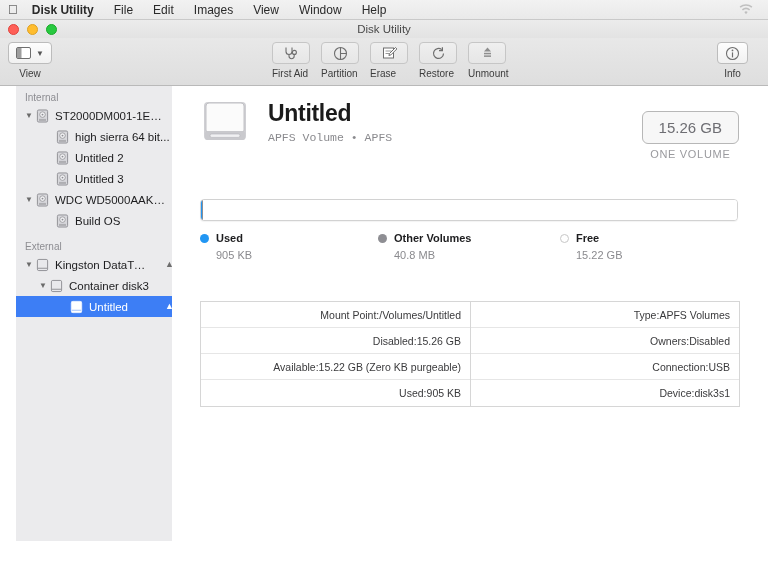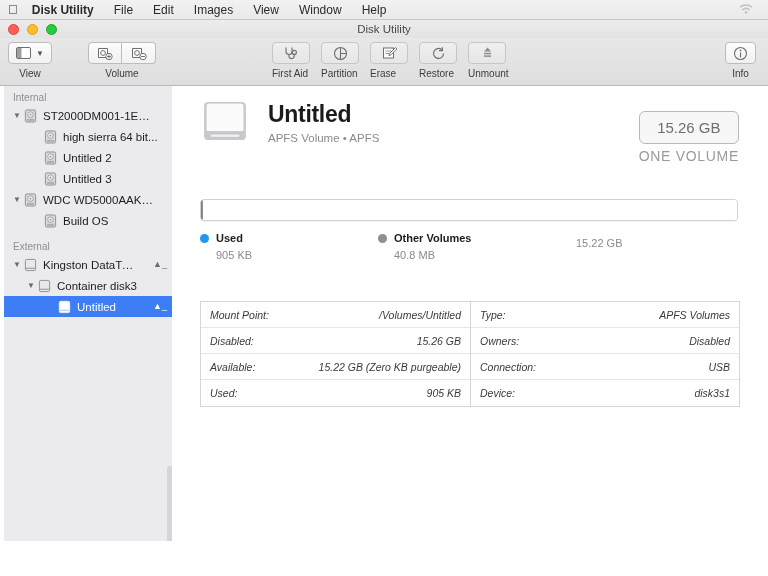--- a/index.html
+++ b/index.html
@@ -60,21 +60,21 @@
   .seg .tb-btn { border-radius: 0; border-left-width: 0; width: 34px; }
   .seg .tb-btn:first-child { border-radius: 4px 0 0 4px; border-left-width: 1px; }
   .seg .tb-btn:last-child { border-radius: 0 4px 4px 0; }
   .icons-row { display: flex; gap: 11px; }
   .icon-cell { display: flex; flex-direction: column; align-items: flex-start; }
   .icon-cell .tb-btn { width: 38px; }
   .chev { font-size: 8px; color: #555; margin-left: 5px; }
 
   
   .sidebar {
-    position: absolute; top: 86px; left: 4px; width: 171px; height: 455px;
+    position: absolute; top: 86px; left: 16px; width: 171px; height: 455px;
     background: #ebebed; border-right: 1px solid #cfcfcf;
     overflow: hidden;
   }
   .section-hdr {
     font-size: 10px; color: #8d8d92; padding: 6px 0 2px 9px; font-weight: normal;
   }
   .row {
     height: 21px; display: flex; align-items: center;
     font-size: 11.5px; color: #1d1d1f; position: relative;
   }
@@ -87,27 +87,27 @@
 
   
   .hdd { width: 13px; height: 14px; flex: none; margin-right: 6px; }
   .vol { width: 13px; height: 14px; flex: none; margin-right: 6px; }
 
   
   .main { position: absolute; top: 86px; left: 172px; width: 596px; height: 490px; background: #fff; }
   .hdr { position: absolute; top: 12px; left: 28px; display: flex; align-items: center; }
   .hdr-text { margin-left: 18px; }
   .vol-title { font-size: 23px; font-weight: bold; color: #1b1b1b; letter-spacing: -.3px; }
-  .vol-sub { font-size: 11.5px; color: #8a8a8e; margin-top: 4px; }
+  .vol-sub { font-size: 11.5px; color: #8a8a8e; margin-top: 4px; font-family: Liberation Mono, monospace; }
   .cap-box { position: absolute; top: 25px; right: 29px; text-align: center; }
   .cap-pill {
     border: 1px solid #b7b7b7; border-radius: 6px; padding: 7px 16px;
     font-size: 15px; color: #6e6e73; background: #f7f7f7;
   }
-  .cap-sub { font-size: 14px; color: #9a9a9e; letter-spacing: .7px; margin-top: 4px; }
+  .cap-sub { font-size: 11px; color: #9a9a9e; letter-spacing: .7px; margin-top: 4px; }
 
   .usagebar {
     position: absolute; top: 113px; left: 28px; width: 538px; height: 22px;
     background: #fff; border: 1px solid #d2d2d2; border-radius: 4px;
     box-shadow: 0 1px 1px rgba(0,0,0,.05); display: flex; overflow: hidden;
   }
   .seg-used { background: #2196f3; }
   .seg-other { background: #8e8e93; }
   .seg-free { background: #ffffff; flex: 1; }
 
@@ -120,22 +120,22 @@
   .dot.free { background: #ffffff; border: 1px solid #c7c7c7; }
   .leg-name { font-size: 11px; font-weight: bold; color: #1d1d1f; }
   .leg-val { font-size: 11px; color: #8a8a8e; margin-top: 5px; margin-left: 16px; }
 
   .infotables { position: absolute; top: 215px; left: 28px; width: 540px; display: flex; }
   .tbl {
     width: 270px; border: 1px solid #d6d6d6; background: #fff;
   }
   .tbl.left { border-right: none; }
   .trow {
-    height: 26px; display: flex; align-items: center; justify-content: space-between;
-    padding: 0 9px; font-size: 10.5px; border-bottom: 1px solid #e6e6e6; font-style: italic;
+    height: 26px; display: flex; align-items: center; justify-content: flex-end;
+    padding: 0 9px; font-size: 10.5px; border-bottom: 1px solid #e6e6e6;
   }
   .trow:last-child { border-bottom: none; }
   .tk { color: #3a3a3c; }
   .tv { color: #3a3a3c; }
 
   .sb-scroll {
     position: absolute; right: 1px; top: 380px; width: 6px; height: 90px;
     background: #c3c3c6; border-radius: 3px; opacity: .55;
   }
 </style>
@@ -177,41 +177,20 @@
       <div class="tb-btn">
         <svg width="15" height="12" viewBox="0 0 15 12">
           <rect x="0.5" y="0.5" width="14" height="11" rx="1.5" fill="#fff" stroke="#6e6e6e"></rect>
           <rect x="1" y="1" width="4.5" height="10" fill="#9e9e9e"></rect>
         </svg>
         <span class="chev">▼</span>
       </div>
       <span class="tb-label">View</span>
     </div>
 
-    <div class="tb-group" style="left:88px;">
-      <div class="seg">
-        <div class="tb-btn">
-          <svg width="16" height="14" viewBox="0 0 16 14">
-            <path d="M1.5 2.5h9v9h-9z" fill="#fff" stroke="#6e6e6e"></path>
-            <circle cx="6" cy="7" r="2.4" fill="none" stroke="#6e6e6e"></circle>
-            <circle cx="12" cy="10.5" r="3.2" fill="#fff" stroke="#6e6e6e"></circle>
-            <path d="M12 8.6v3.8M10.1 10.5h3.8" stroke="#6e6e6e" stroke-width="1"></path>
-          </svg>
-        </div>
-        <div class="tb-btn">
-          <svg width="16" height="14" viewBox="0 0 16 14">
-            <path d="M1.5 2.5h9v9h-9z" fill="#fff" stroke="#6e6e6e"></path>
-            <circle cx="6" cy="7" r="2.4" fill="none" stroke="#6e6e6e"></circle>
-            <circle cx="12" cy="10.5" r="3.2" fill="#fff" stroke="#6e6e6e"></circle>
-            <path d="M10.1 10.5h3.8" stroke="#6e6e6e" stroke-width="1"></path>
-          </svg>
-        </div>
-      </div>
-      <span class="tb-label">Volume</span>
-    </div>
 
     <div class="tb-group" style="left:272px;">
       <div class="icons-row">
 
         <div class="icon-cell">
           <div class="tb-btn flat">
             <svg width="16" height="14" viewBox="0 0 16 14">
               <path d="M3 1.5v4a3 3 0 0 0 6 0v-4" fill="none" stroke="#6e6e6e" stroke-width="1.1"></path>
               <path d="M6 8.5v1.6a2.6 2.6 0 0 0 5.2 0V8" fill="none" stroke="#6e6e6e" stroke-width="1.1"></path>
               <circle cx="11.4" cy="6.4" r="2" fill="none" stroke="#6e6e6e" stroke-width="1.1"></circle>
@@ -258,21 +237,21 @@
               <rect x="3" y="6.8" width="7" height="1.5" fill="#8e8e8e"></rect>
               <rect x="3" y="9.4" width="7" height="1.5" fill="#8e8e8e"></rect>
             </svg>
           </div>
           <span class="tb-label">Unmount</span>
         </div>
 
       </div>
     </div>
 
-    <div class="tb-group" style="right:12px;">
+    <div class="tb-group" style="right:20px;">
       <div class="tb-btn">
         <svg width="15" height="15" viewBox="0 0 15 15">
           <circle cx="7.5" cy="7.5" r="6" fill="none" stroke="#6e6e6e" stroke-width="1.1"></circle>
           <circle cx="7.5" cy="4.4" r=".9" fill="#6e6e6e"></circle>
           <path d="M7.5 6.4v5" stroke="#6e6e6e" stroke-width="1.2"></path>
         </svg>
       </div>
       <span class="tb-label">Info</span>
     </div>
   </div>
@@ -426,20 +405,24 @@
         <div class="leg-val">905 KB</div>
       </div>
       <div class="leg" style="width:182px">
         <div class="leg-top">
           <span class="dot other"></span>
           <span class="leg-name">Other Volumes</span>
         </div>
         <div class="leg-val">40.8 MB</div>
       </div>
       <div class="leg">
+        <div class="leg-top">
+          <span class="dot free"></span>
+          <span class="leg-name">Free</span>
+        </div>
         <div class="leg-val">15.22 GB</div>
       </div>
     </div>
 
     <div class="infotables">
       <div class="tbl left">
         <div class="trow">
           <span class="tk">Mount Point:</span>
           <span class="tv">/Volumes/Untitled</span>
         </div>

